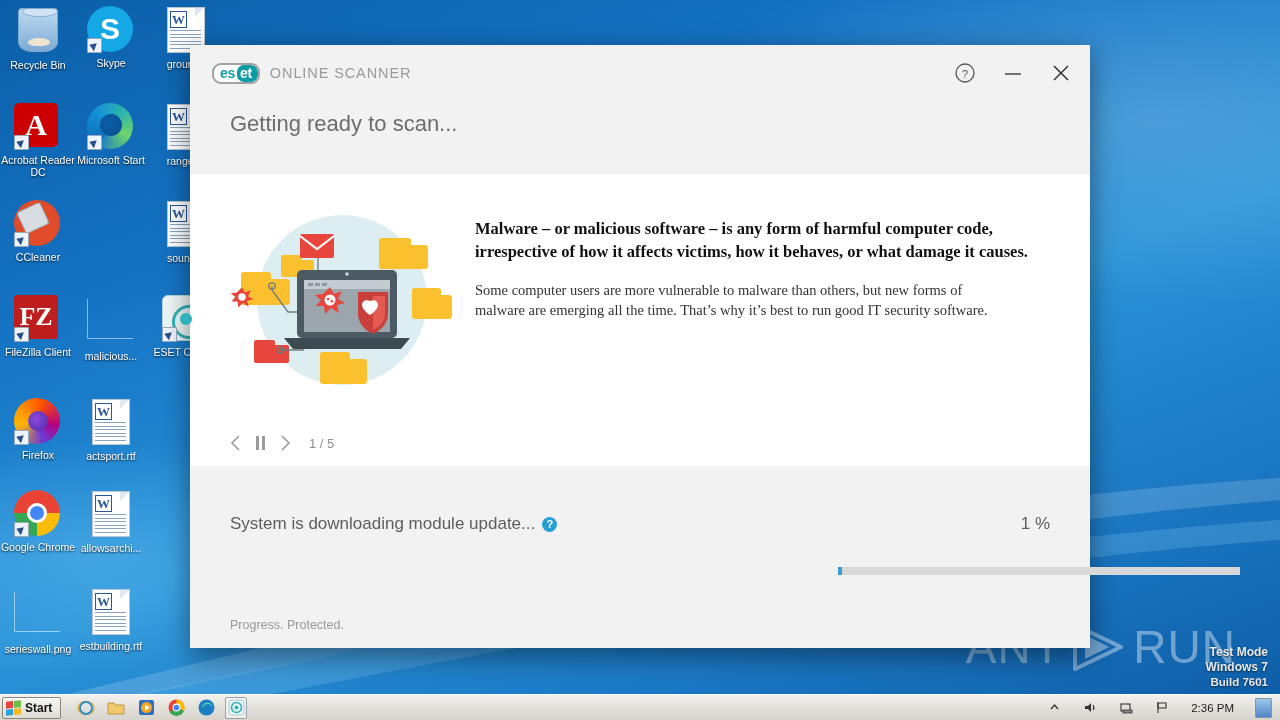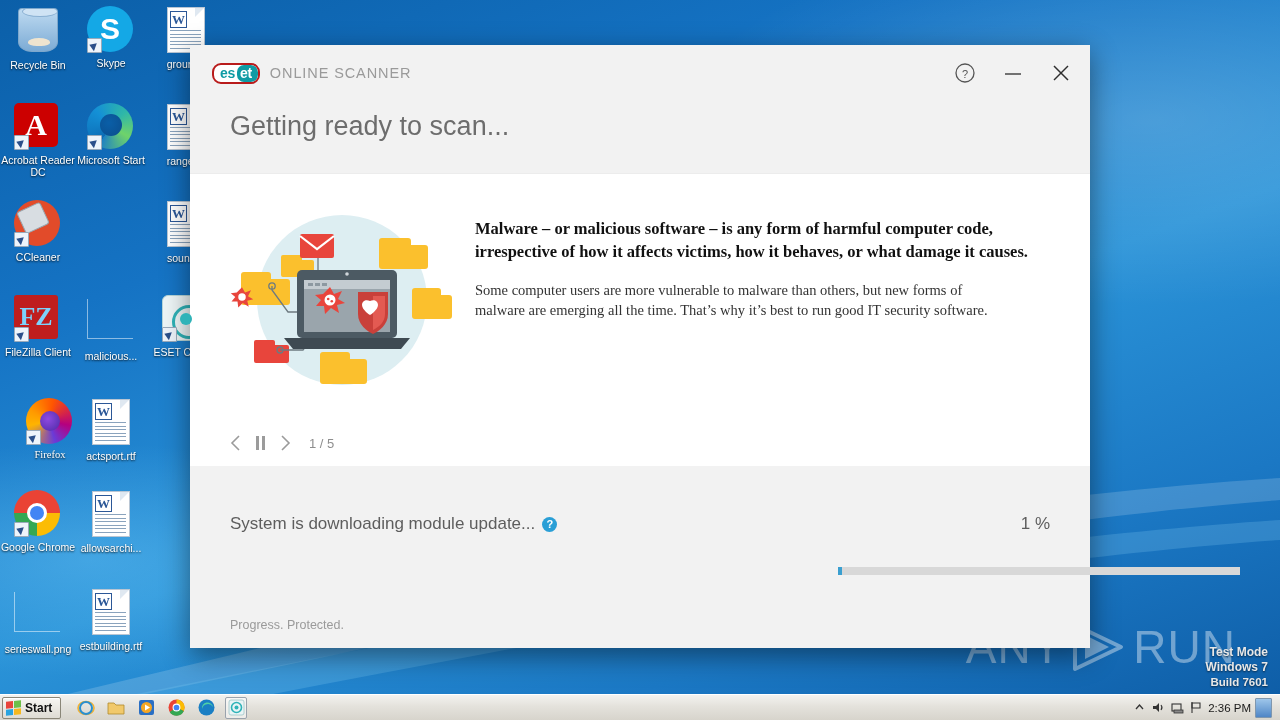--- a/index.html
+++ b/index.html
@@ -81,21 +81,21 @@
   .ic-edge{width:46px;height:46px;border-radius:50%;
     background: conic-gradient(from 210deg, #0c6cb5, #1490d6 30%, #2fb7a8 55%, #6fd36a 75%, #1d7fc4 100%);
     position:relative;}
   .ic-edge::after{content:"";position:absolute;left:13px;top:11px;width:22px;height:22px;border-radius:50%;
     background: radial-gradient(circle at 40% 40%, #0a5fa8, #0b4d8c);}
   .ic-ccleaner{width:46px;height:46px;border-radius:50%;
     background: radial-gradient(circle at 35% 35%, #ffffff 0 14%, #e24b2a 16% 100%); position:relative;}
   .ic-ccleaner::before{content:"";position:absolute;left:6px;top:6px;width:24px;height:22px;
     background:#d8dde2;border:1px solid #98a4ad;border-radius:3px;transform:rotate(-25deg);}
   .ic-filezilla{width:44px;height:44px;background:#bf1e1e;border-radius:3px;position:relative;
-    color:#7dd3fc;font:bold 26px "Liberation Serif",serif;text-align:center;line-height:44px;text-shadow:none;}
+    color:#ffffff;font:bold 26px "Liberation Serif",serif;text-align:center;line-height:44px;text-shadow:none;}
   .ic-firefox{width:46px;height:46px;border-radius:50%;
     background: conic-gradient(from 300deg,#ff9a00,#ff5500 20%,#b5007f 45%,#6a3bd8 62%,#ffb400 88%,#ff9a00);
     position:relative;}
   .ic-firefox::after{content:"";position:absolute;left:14px;top:13px;width:20px;height:20px;border-radius:50%;
     background: radial-gradient(circle at 40% 40%, #8e4ae0, #4b2aa5);}
   .ic-chrome{width:46px;height:46px;border-radius:50%;
     background: conic-gradient(from -30deg,#ea4335 0 33%,#fbbc05 33% 58%,#34a853 58% 83%,#ea4335 83% 100%);
     position:relative;}
   .ic-chrome::after{content:"";position:absolute;left:13px;top:13px;width:20px;height:20px;border-radius:50%;
     background:#4285f4;border:3px solid #fff;box-sizing:border-box;}
@@ -113,41 +113,41 @@
   .eset-window {
     position: absolute; left: 190px; top: 45px; width: 900px; height: 603px;
     background: #f2f2f2; box-shadow: 0 8px 26px rgba(0,0,0,.45);
   }
   .eset-titlebar {
     height: 56px; background: #f2f2f2; display: flex; align-items: center;
     padding: 0 16px 0 22px;
   }
   .brand { display: flex; align-items: center; gap: 10px; }
   .eset-logo {
-    display: inline-flex; border: 2px solid #b91c1c; border-radius: 9px;
+    display: inline-flex; border: 2px solid #a3a3a3; border-radius: 9px;
     overflow: hidden; height: 21px; align-items: stretch; background: #fff;
   }
   .eset-logo .p1 {
     color: #0e9ba4; font: bold 14px "Liberation Sans", sans-serif;
     padding: 0 2px 0 6px; display:flex; align-items:center; letter-spacing: -.3px;
   }
   .eset-logo .p2 {
     background: #0e9ba4; color: #fff; font: bold 14px "Liberation Sans", sans-serif;
     padding: 0 6px 0 3px; display:flex; align-items:center; letter-spacing: -.3px;
     border-radius: 7px 7px 7px 7px;
   }
   .brand-text { color: #9a9a9a; font-size: 14.5px; letter-spacing: .9px; }
   .win-ctrls { margin-left: auto; display: flex; align-items: center; gap: 22px; }
   .wbtn { color: #4a4a4a; cursor: default; display:flex; align-items:center; justify-content:center;
           width: 26px; height: 26px; }
   .wbtn svg { display:block; }
 
   .eset-heading {
     padding: 10px 0 0 40px; height: 72px; color: #6d6d6d;
-    font-size: 27px; font-weight: 400;
+    font-size: 22px; font-weight: 400;
   }
   .eset-body {
     background: #fff; height: 293px; position: relative;
     border-top: 1px solid #ececec;
   }
   .slide { display: flex; padding: 26px 40px 0 40px; }
   .illus { width: 225px; flex: 0 0 225px; }
   .copy { padding-top: 18px; padding-left: 20px; font-family: Liberation Serif, serif; }
   .copy h3 { font-size: 16.5px; line-height: 22.5px; color: #111; font-weight: bold; }
   .copy p { margin-top: 17px; font-size: 14.5px; line-height: 20px; color: #333; max-width: 540px; }
@@ -197,21 +197,21 @@
     border: 1px solid #8a8678; border-radius: 2px; font: bold 12px "Liberation Sans", sans-serif;
     color: #111; box-shadow: inset 0 1px 0 #fff;
   }
   .winflag { width: 15px; height: 14px; display:grid; grid-template-columns:1fr 1fr; grid-template-rows:1fr 1fr;
              gap:1px; transform: skewY(-6deg); }
   .winflag i { display:block; }
   .tb-items { display: flex; align-items: center; gap: 8px; margin-left: 8px; }
   .tb-item { width: 22px; height: 22px; display:flex; align-items:center; justify-content:center; }
   .tb-item.active { border: 1px solid #9aa3ad; background: rgba(255,255,255,.55); border-radius: 2px; }
   .tray {
-    margin-left: auto; display: flex; align-items: center; gap: 4px;
+    margin-left: auto; display: flex; align-items: center; gap: 21px;
     padding-right: 8px; font-size: 11px; color: #1a1a1a;
   }
   .tray .ti { width: 15px; height: 15px; display:flex; align-items:center; justify-content:center; }
   .clock { font-size: 11.5px; }
   .showdesk { width: 17px; height: 20px; background: linear-gradient(180deg,#9ec6ea,#4f86c6);
               border: 1px solid #7f97ae; border-radius: 1px; }
 </style>
 </head>
 <body>
 
@@ -330,21 +330,21 @@
   </div>
 
   <div class="dicon" style="left:148px;top:295px;">
     <div class="glyph">
       <div class="ic-eset"></div>
         <span class="shortcut-arrow"></span>
     </div>
     <span class="lbl">ESET O Scan</span>
   </div>
 
-  <div class="dicon" style="left:12px;top:398px;font-family:Liberation Serif, serif;">
+  <div class="dicon" style="left:0px;top:398px;">
     <div class="glyph">
       <div class="ic-firefox"></div>
         <span class="shortcut-arrow"></span>
     </div>
     <span class="lbl">Firefox</span>
   </div>
 
   <div class="dicon" style="left:73px;top:398px;">
     <div class="glyph">
       <div class="ic-word">

